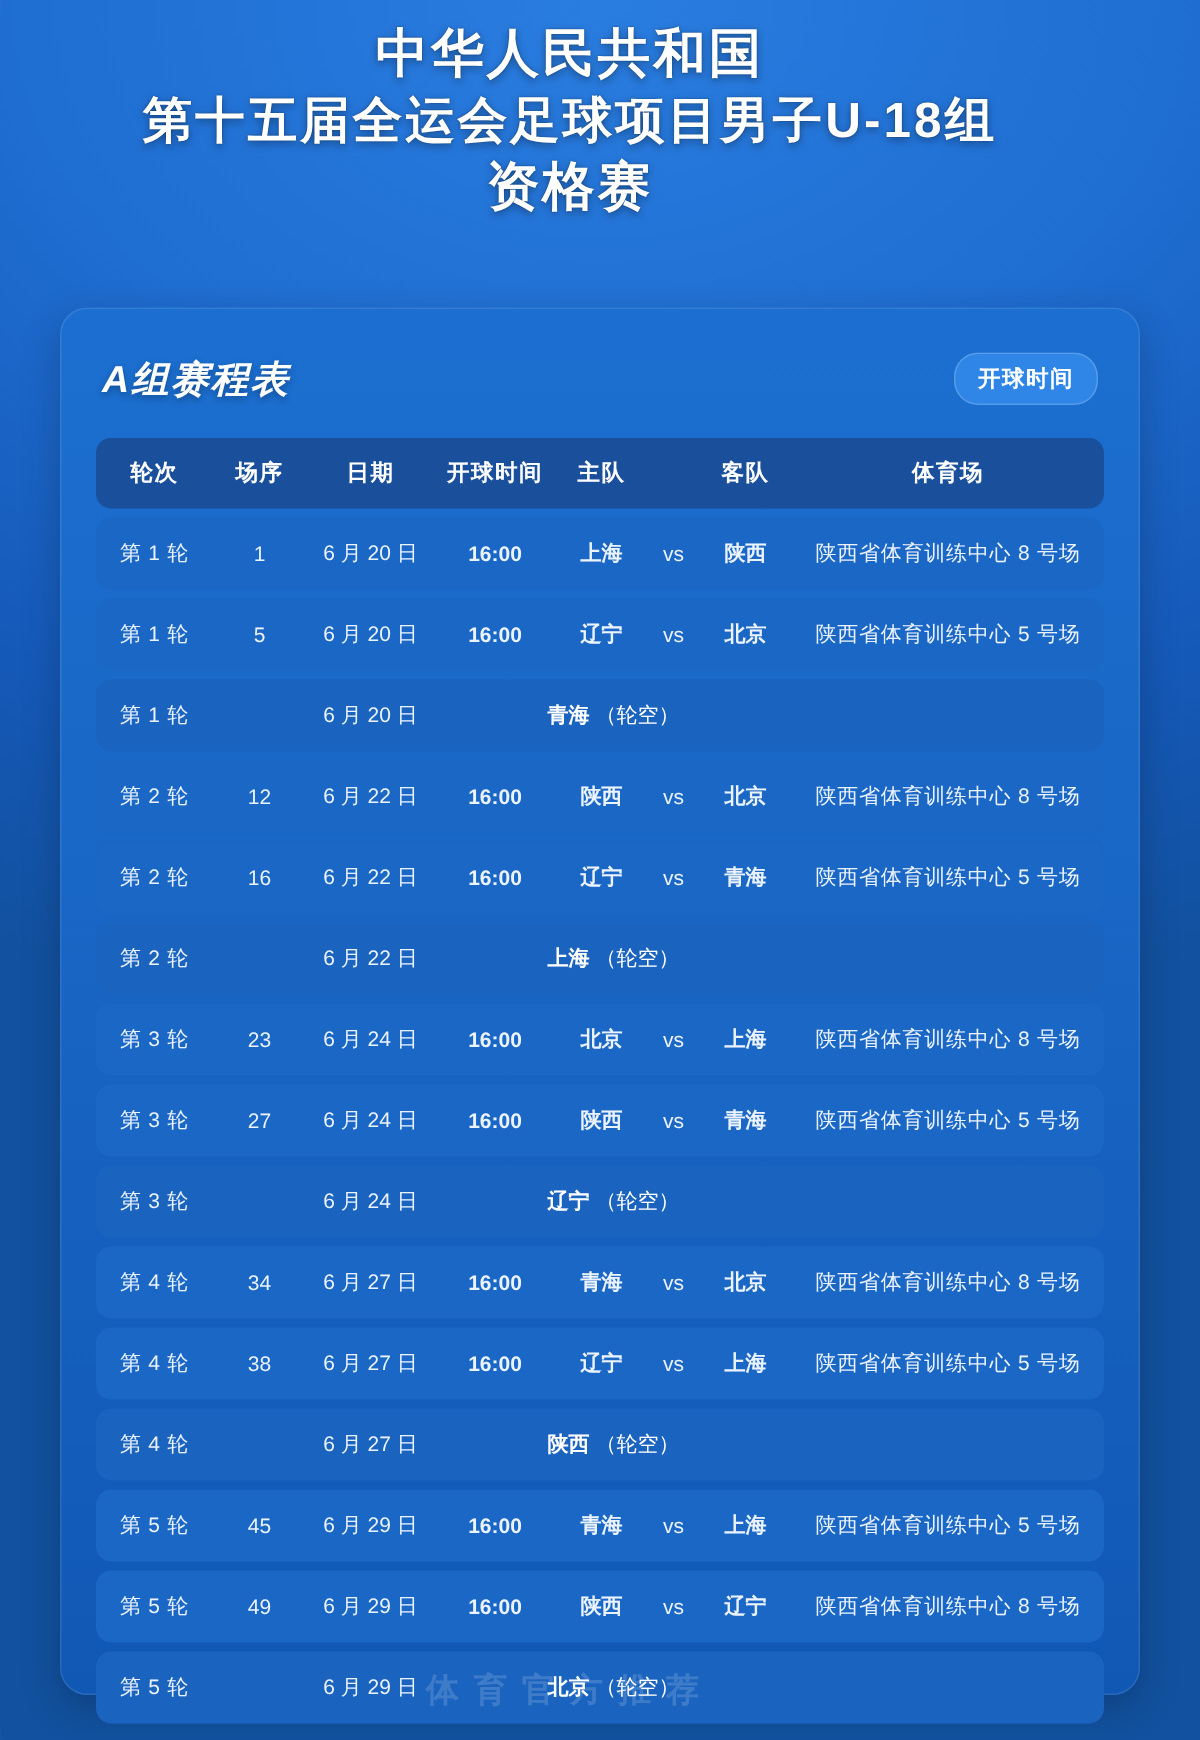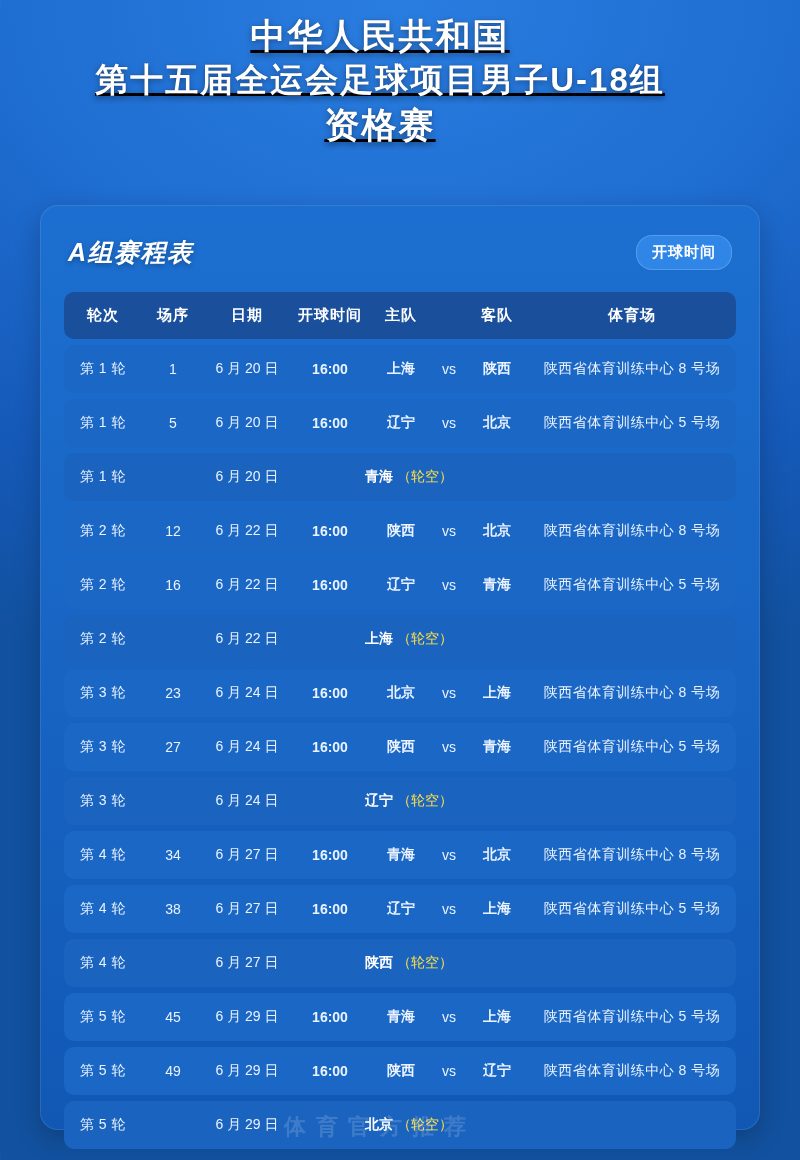--- a/index.html
+++ b/index.html
@@ -30,21 +30,20 @@
       linear-gradient(100deg, rgba(255,255,255,0.05) 0 2px, transparent 2px 60px),
       linear-gradient(80deg, rgba(255,255,255,0.04) 0 2px, transparent 2px 90px);
     opacity: 0.5;
   }
   .page {
     position: relative;
     z-index: 2;
     width: 760px;
     height: 1160px;
     box-sizing: border-box;
-    text-decoration: underline;
   }
 
   
   .header {
     padding: 14px 40px 6px 40px;
     text-align: center;
   }
   .header-line {
     color: #ffffff;
     font-weight: bold;
@@ -142,21 +141,21 @@
   .cell-vs { color: #b9d4f5; font-size: 12px; }
   .cell-venue { color: #e4efff; font-size: 13px; letter-spacing: 0.5px; }
   .cell-round { color: #dce9fb; letter-spacing: 0.5px; }
   .cell-no { color: #dce9fb; }
   .cell-date { color: #dce9fb; }
   .bye-text {
     color: #ffffff;
     font-weight: bold;
   }
   .bye-tag {
-    color: #fde047;
+    color: #ffffff;
     font-weight: normal;
     margin-left: 4px;
   }
 
   
   col.c-round { width: 78px; }
   col.c-no { width: 62px; }
   col.c-date { width: 86px; }
   col.c-time { width: 80px; }
   col.c-home { width: 62px; }

